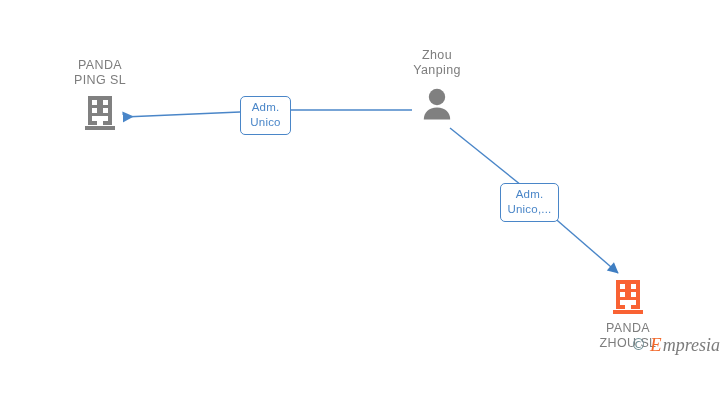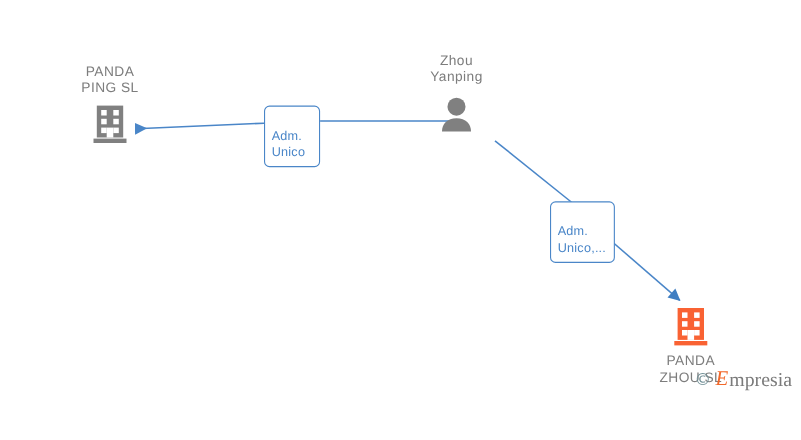--- a/index.html
+++ b/index.html
@@ -90,21 +90,22 @@
   
   .rel-box {
     position: absolute;
     box-sizing: border-box;
     border: 1px solid #4a86c8;
     border-radius: 5px;
     background: #ffffff;
     color: #4a86c8;
     font-size: 11.5px;
     line-height: 15px;
-    padding: 20px 6px 4px 6px;
+    text-align: center;
+    padding: 3px 6px 4px 6px;
     white-space: pre-line;
     letter-spacing: 0.2px;
   }
 
   
   .watermark {
     position: absolute;
     right: 8px;
     bottom: 6px;
     display: flex;
@@ -119,20 +120,21 @@
   }
   .wm-e {
     font-family: "Liberation Serif", serif;
     font-style: italic;
     font-size: 19px;
     color: #f2682a;
     line-height: 1;
   }
   .wm-rest {
     font-family: "Liberation Serif", serif;
+    font-style: italic;
     font-size: 18px;
     color: #7b7b7b;
     line-height: 1;
     margin-left: -3px;
   }
 </style>
 </head>
 <body>
 
 <div id="canvas">
@@ -165,21 +167,21 @@
       <div class="win" style="left:18px; top:4px;"></div>
       <div class="win" style="left:7px;  top:12px;"></div>
       <div class="win" style="left:18px; top:12px;"></div>
       <div class="win" style="left:7px;  top:20px;"></div>
       <div class="win" style="left:18px; top:20px;"></div>
       <div class="door"></div>
       <div class="base"></div>
     </div>
   </div>
 
-  <div class="node" style="left:355px; top:48px;align-items:center;">
+  <div class="node" style="left:377px; top:48px;align-items:center;">
     <div class="node-label person">Zhou
 Yanping</div>
     <div class="person-ico" style="margin-top:10px;">
       <svg viewBox="0 0 34 32" width="34" height="32" xmlns="http://www.w3.org/2000/svg">
         <circle cx="17" cy="9" r="8.2" fill="#808080"></circle>
         <path d="M17 19.5 C 8.5 19.5 3.8 24.6 3.8 31.5 L 30.2 31.5 C 30.2 24.6 25.5 19.5 17 19.5 Z" fill="#808080"></path>
       </svg>
     </div>
   </div>
 

